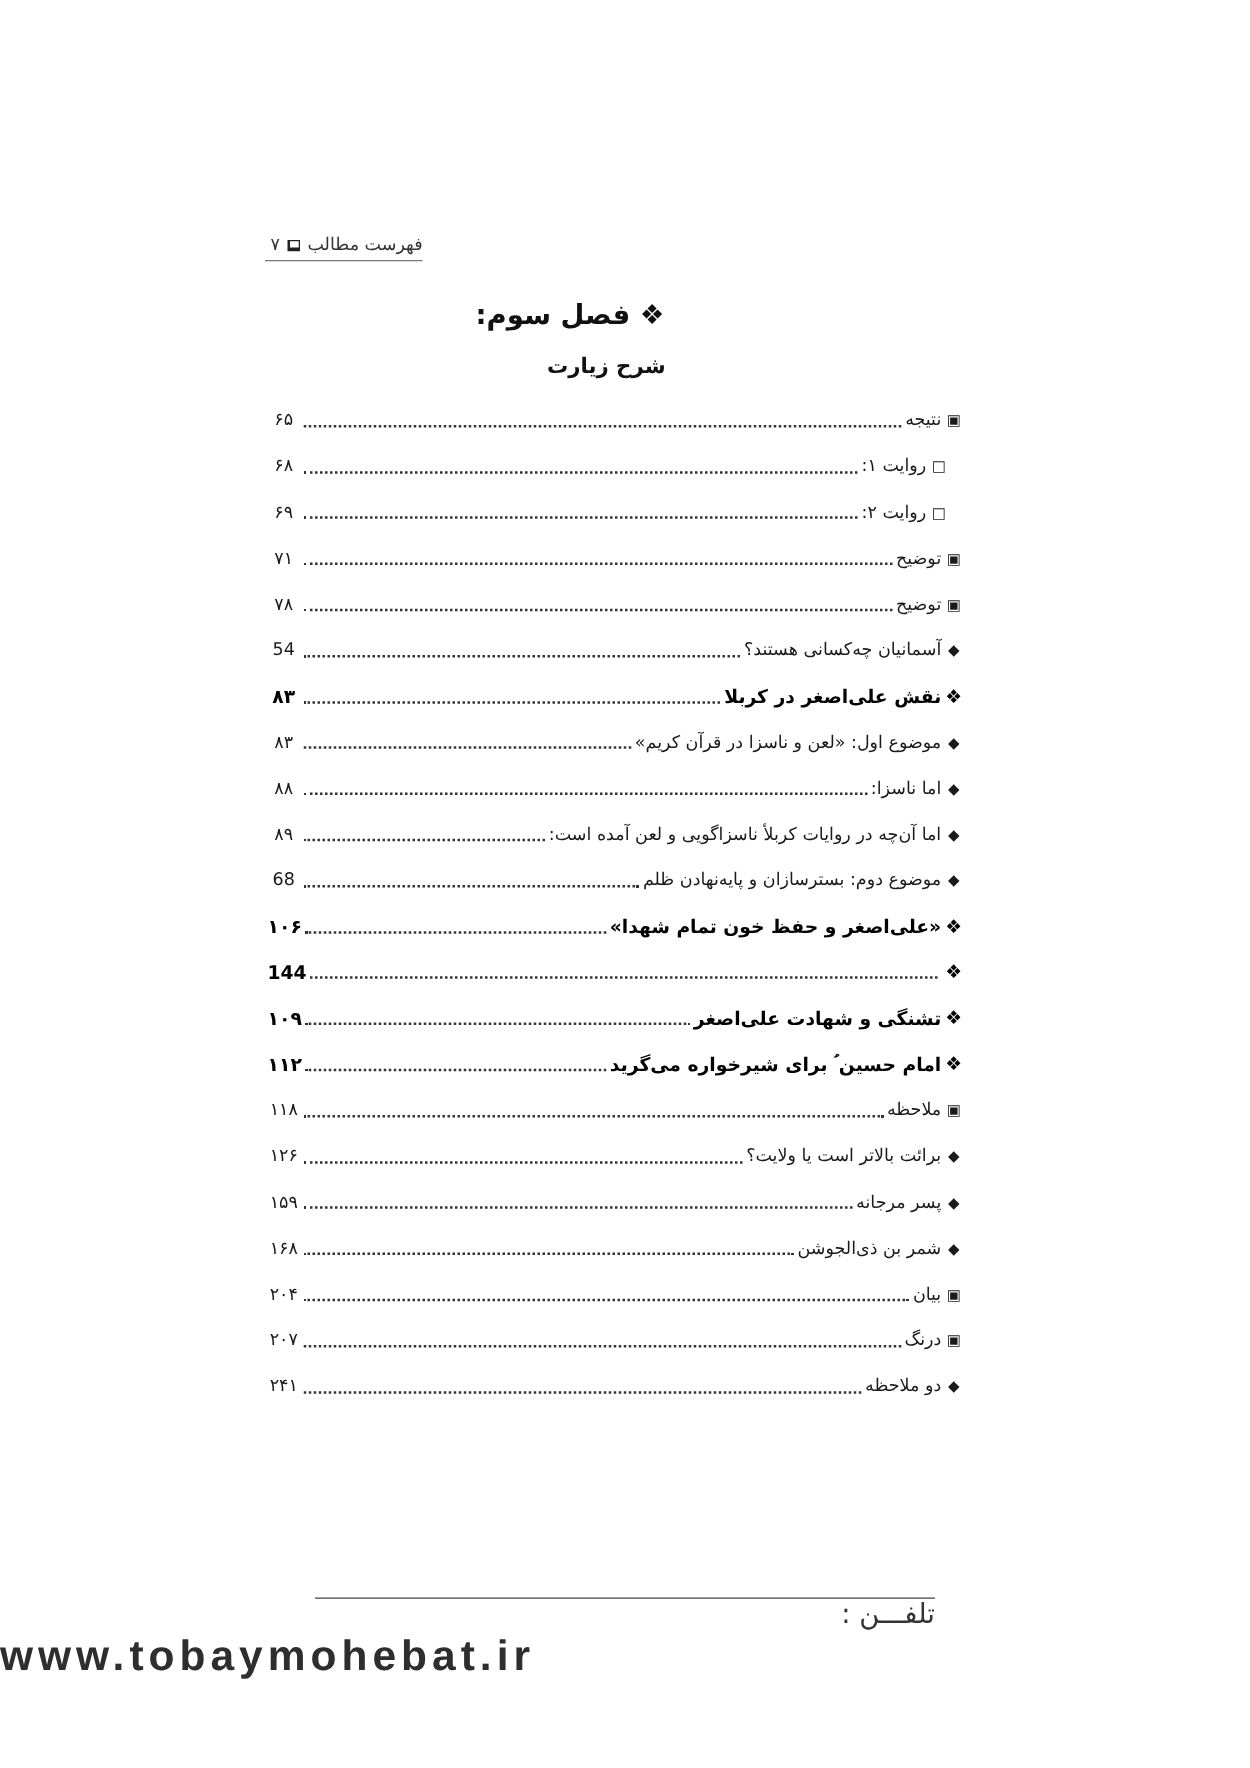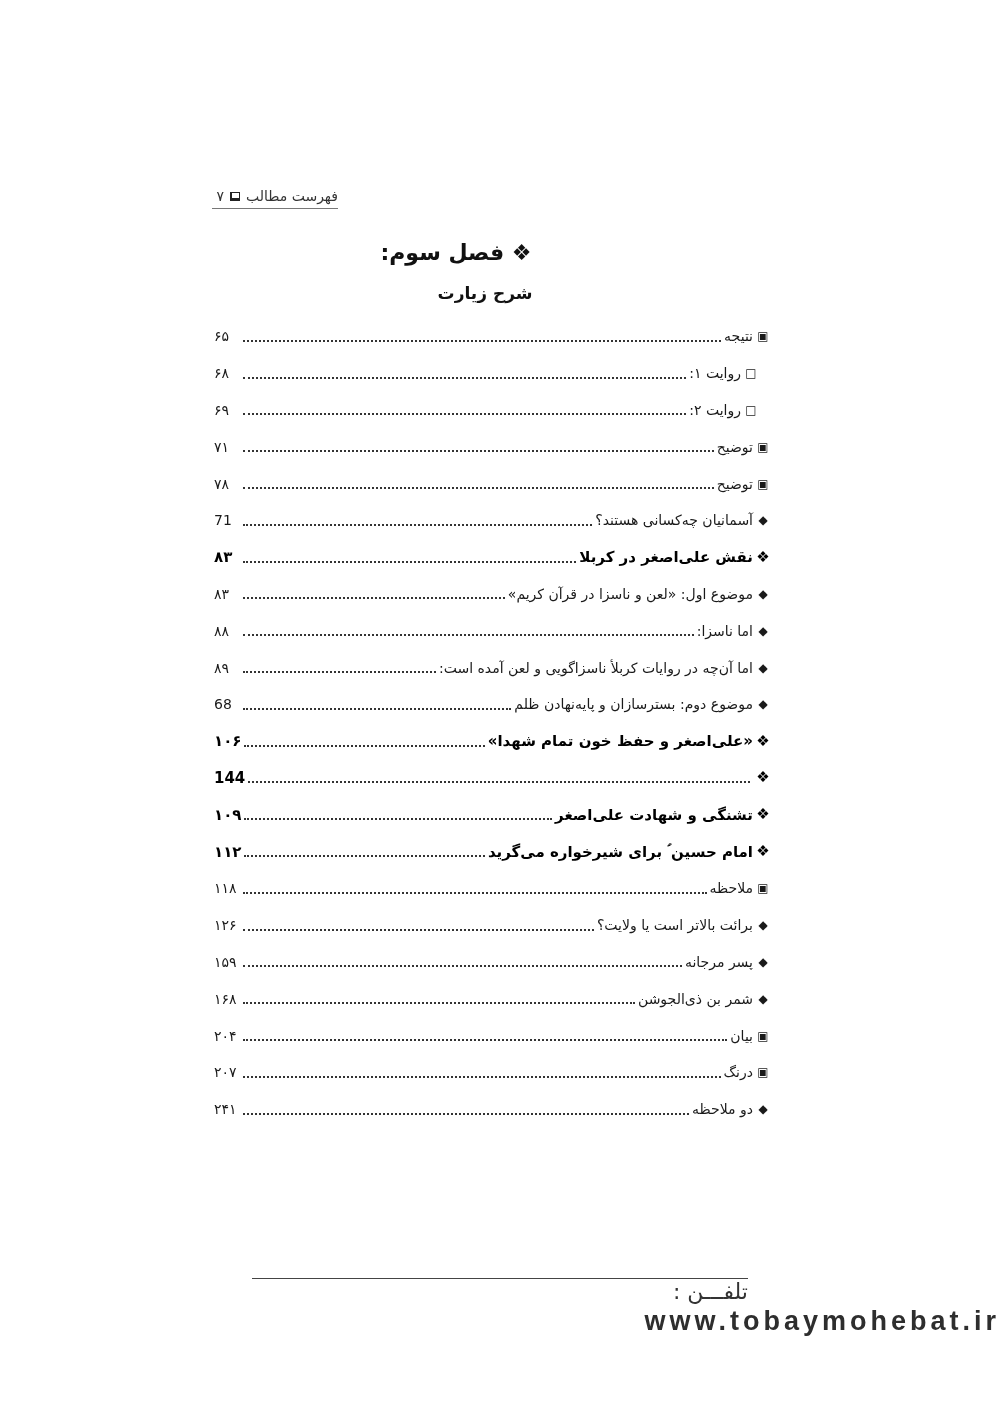--- a/index.html
+++ b/index.html
@@ -100,21 +100,21 @@
       flex: 1 1 auto;
       margin: 0 3px;
       height: 1px;
       border-bottom: 2px dotted #333;
       position: relative;
       top: 4px;
     }
     .toc-page {
       flex: 0 0 auto;
       min-width: 26px;
-      text-align: left;
+      text-align: center;
       direction: rtl;
     }
     .footer-line {
       position: absolute;
       top: 1278px;
       left: 252px;
       width: 496px;
       height: 0;
       border-top: 1px solid #444;
     }
@@ -129,24 +129,24 @@
       align-items: center;
       font-size: 22px;
       color: #333;
       letter-spacing: 1px;
     }
     .footer-url {
       position: absolute;
       top: 1306px;
       left: 0;
       width: 1000px;
-      text-align: right;
+      text-align: left;
       font-family: "Liberation Sans", sans-serif;
       font-weight: bold;
-      font-size: 27px;
+      font-size: 34px;
       letter-spacing: 4px;
       color: #2e2e2e;
     }
   </style>
 </head>
 <body>
 
 <div class="running-header">
   <span>فهرست مطالب</span>
   <span class="hdr-box"></span>
@@ -185,21 +185,21 @@
     <div class="toc-row indent-1">
       <span class="marker">▣</span>
       <span class="toc-label">توضیح</span>
       <span class="leader"></span>
       <span class="toc-page">۷۸</span>
     </div>
     <div class="toc-row indent-0">
       <span class="marker">◆</span>
       <span class="toc-label">آسمانیان چه‌کسانی هستند؟</span>
       <span class="leader"></span>
-      <span class="toc-page">71</span>
+      <span class="toc-page">54</span>
     </div>
     <div class="toc-row indent-0 bold">
       <span class="marker bold-diamond">❖</span>
       <span class="toc-label">نقش علی‌اصغر در کربلا</span>
       <span class="leader"></span>
       <span class="toc-page">۸۳</span>
     </div>
     <div class="toc-row indent-0">
       <span class="marker">◆</span>
       <span class="toc-label">موضوع اول: «لعن و ناسزا در قرآن کریم»</span>

